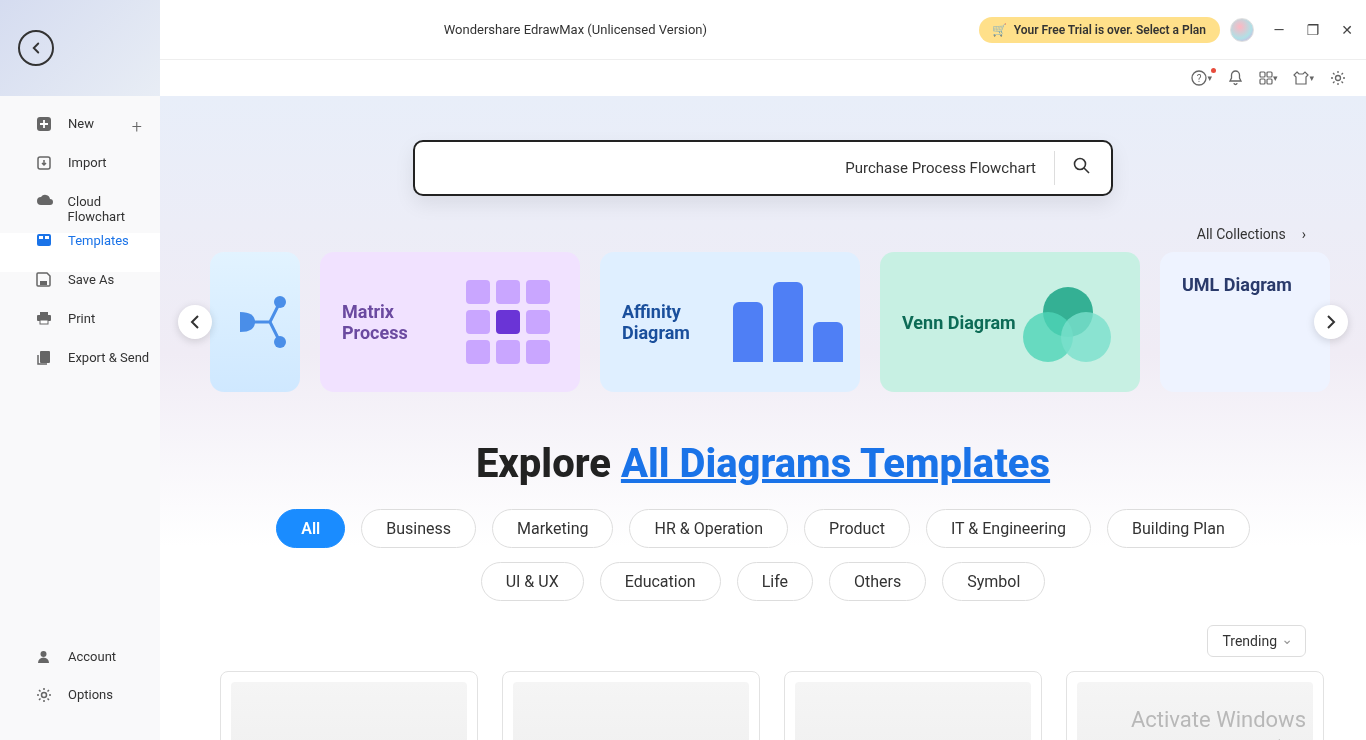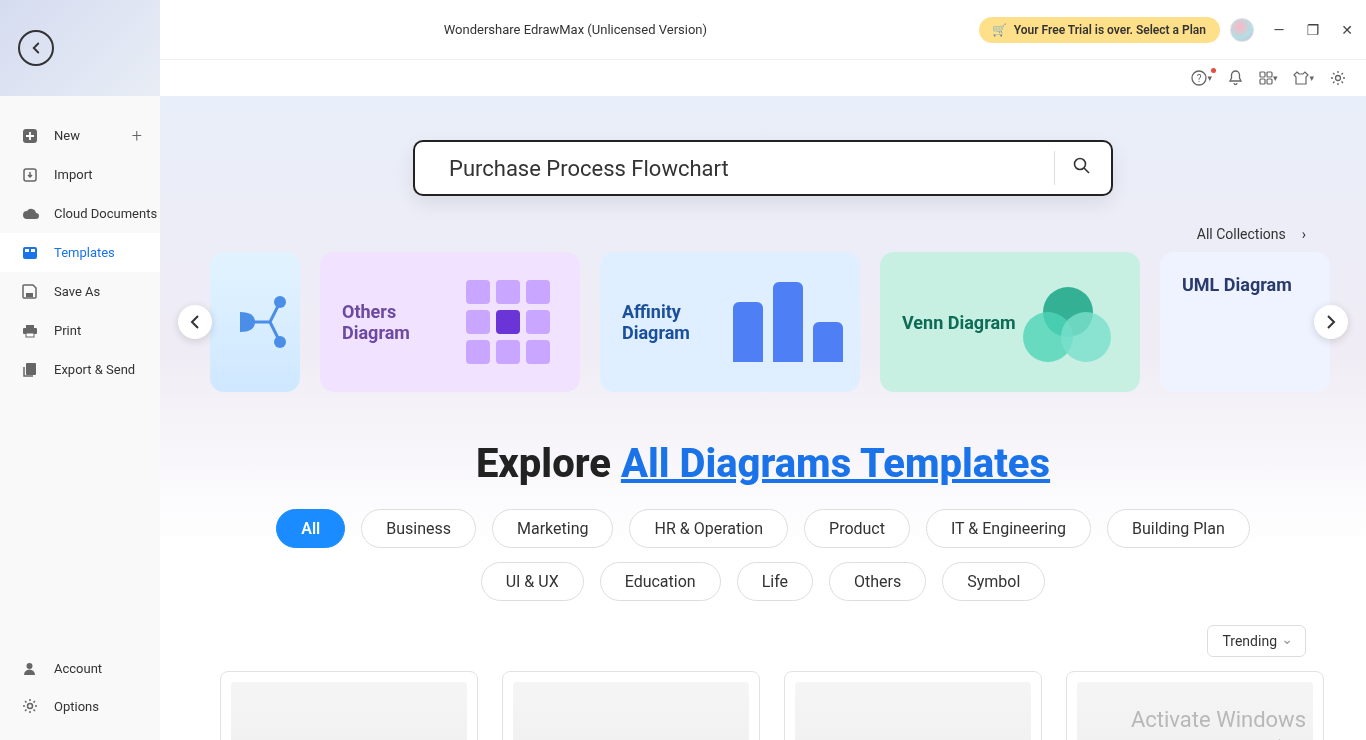--- a/index.html
+++ b/index.html
@@ -2,21 +2,21 @@
 <html><head>
 <meta charset="utf-8">
 <style>
 * { margin: 0; padding: 0; box-sizing: border-box; font-family: -apple-system, BlinkMacSystemFont, "Segoe UI", Roboto, sans-serif; }
 body { width: 1366px; height: 740px; overflow: hidden; background: #fff; display: flex; }
 .sidebar { width: 160px; background: #f9f9fa; display: flex; flex-direction: column; position: relative; }
 .sidebar-header { height: 96px; background: linear-gradient(135deg, #d5dcf0 0%, #e8edf5 100%); display:flex; align-items:center; padding-left:18px; }
 .back-circle { width:36px; height:36px; border:2px solid #333; border-radius:50%; display:flex; align-items:center; justify-content:center; cursor:pointer; }
 .back-circle svg { width:18px; height:18px; }
 .sidebar-menu { padding-top:20px; flex:1; }
-.sidebar-item { display:flex; align-items:center; height:39px; padding-left:22px; font-size:13px; color:#333; cursor:pointer; position:relative; }
+.sidebar-item { display:flex; align-items:flex-start; height:39px; padding-left:36px; font-size:13px; color:#333; cursor:pointer; position:relative; }
 .sidebar-item.active { background:#fff; color:#1a73e8; }
 .sidebar-item.active .icon-slot { color:#1a73e8; }
 .sidebar-item .icon-slot { width:22px; margin-right:10px; display:flex; align-items:center; color:#666; }
 .sidebar-item .plus-right { position:absolute; right:18px; color:#666; font-size:18px; font-weight:300; }
 .sidebar-footer { padding-bottom:15px; }
 .sidebar-footer .sidebar-item { height:38px; }
 
 .main { flex:1; display:flex; flex-direction:column; overflow:hidden; }
 .titlebar { height:60px; display:flex; align-items:center; background:#fff; border-bottom:1px solid #eee; padding:0 12px; }
 .titlebar-title { flex:1; text-align:center; font-size:13px; color:#333; }
@@ -26,21 +26,21 @@
 .win-btn { cursor:pointer; font-size:14px; width:14px; display:flex; justify-content:center; }
 
 .iconbar { height:36px; display:flex; justify-content:flex-end; align-items:center; gap:16px; padding-right:20px; background:#fff; color:#666; }
 .iconbar-item { cursor:pointer; position:relative; display:flex; align-items:center; }
 .red-dot { position:absolute; top:-2px; right:-4px; width:5px; height:5px; background:#e74c3c; border-radius:50%; }
 
 .content { flex:1; overflow-y:auto; background: linear-gradient(180deg, #e8eef9 0%, #f0ecf5 40%, #fff 70%); position:relative; }
 
 .search-wrap { display:flex; justify-content:center; padding:44px 0 30px; }
 .search-box { width:700px; height:56px; background:#fff; border:2px solid #222; border-radius:10px; display:flex; align-items:center; padding:0 20px 0 34px; box-shadow: 0 8px 20px rgba(0,0,0,0.08); }
-.search-input { flex:1; border:none; outline:none; font-size:22px; color:#333; background:transparent; }
+.search-input { flex:1; border:none; outline:none; font-size:15px; color:#333; background:transparent;text-align:right; }
 .search-divider { width:1px; height:34px; background:#ddd; margin:0 18px; }
 .search-btn { cursor:pointer; color:#333; }
 
 .collections-row { display:flex; justify-content:flex-end; padding:0 60px 10px; }
 .all-collections { font-size:14px; color:#333; display:flex; align-items:center; gap:16px; cursor:pointer; }
 
 .carousel-row { position:relative; padding:0 50px; display:flex; gap:20px; }
 .carousel-nav { position:absolute; top:50%; transform:translateY(-50%); width:34px; height:34px; background:#fff; border-radius:50%; box-shadow:0 2px 8px rgba(0,0,0,0.15); display:flex; align-items:center; justify-content:center; cursor:pointer; z-index:2; }
 .carousel-nav.left { left:18px; }
 .carousel-nav.right { right:18px; }
@@ -107,21 +107,21 @@
           </svg>
         </span>
       <span>Import</span>
     </div>
     <div class="sidebar-item">
       <span class="icon-slot">
           <svg width="18" height="12" viewBox="0 0 18 12">
             <path d="M5 11a4 4 0 010-8 5 5 0 019 2 3 3 0 010 6H5z" fill="#666"></path>
           </svg>
         </span>
-      <span>Cloud Documents</span>
+      <span>Cloud Flowchart</span>
     </div>
     <div class="sidebar-item active">
       <span class="icon-slot">
           <svg width="16" height="14" viewBox="0 0 16 14">
             <rect x="1" y="1" width="14" height="12" rx="2" fill="#1a73e8"></rect>
             <rect x="3" y="3" width="4" height="3" fill="#fff"></rect>
             <rect x="9" y="3" width="4" height="3" fill="#fff"></rect>
           </svg>
         </span>
       <span>Templates</span>
@@ -259,21 +259,21 @@
       </div>
       <div class="card-partial-left">
         <svg width="50" height="60" viewBox="0 0 50 60">
             <circle cx="40" cy="10" r="6" fill="#4a8ee8"></circle>
             <circle cx="40" cy="50" r="6" fill="#4a8ee8"></circle>
             <path d="M0 30h30l10-20M30 30l10 20" stroke="#4a8ee8" stroke-width="3" fill="none"></path>
             <path d="M0 20q15 0 15 10t-15 10z" fill="#4a8ee8"></path>
           </svg>
       </div>
       <div class="category-card" style="background:#f1e2ff">
-        <div class="card-label" style="color:#6b4aa0">Others Diagram</div>
+        <div class="card-label" style="color:#6b4aa0">Matrix Process</div>
         <div class="card-art">
           <div class="matrix-art">
               <div></div>
               <div></div>
               <div></div>
               <div></div>
               <div></div>
               <div></div>
               <div></div>
               <div></div>

